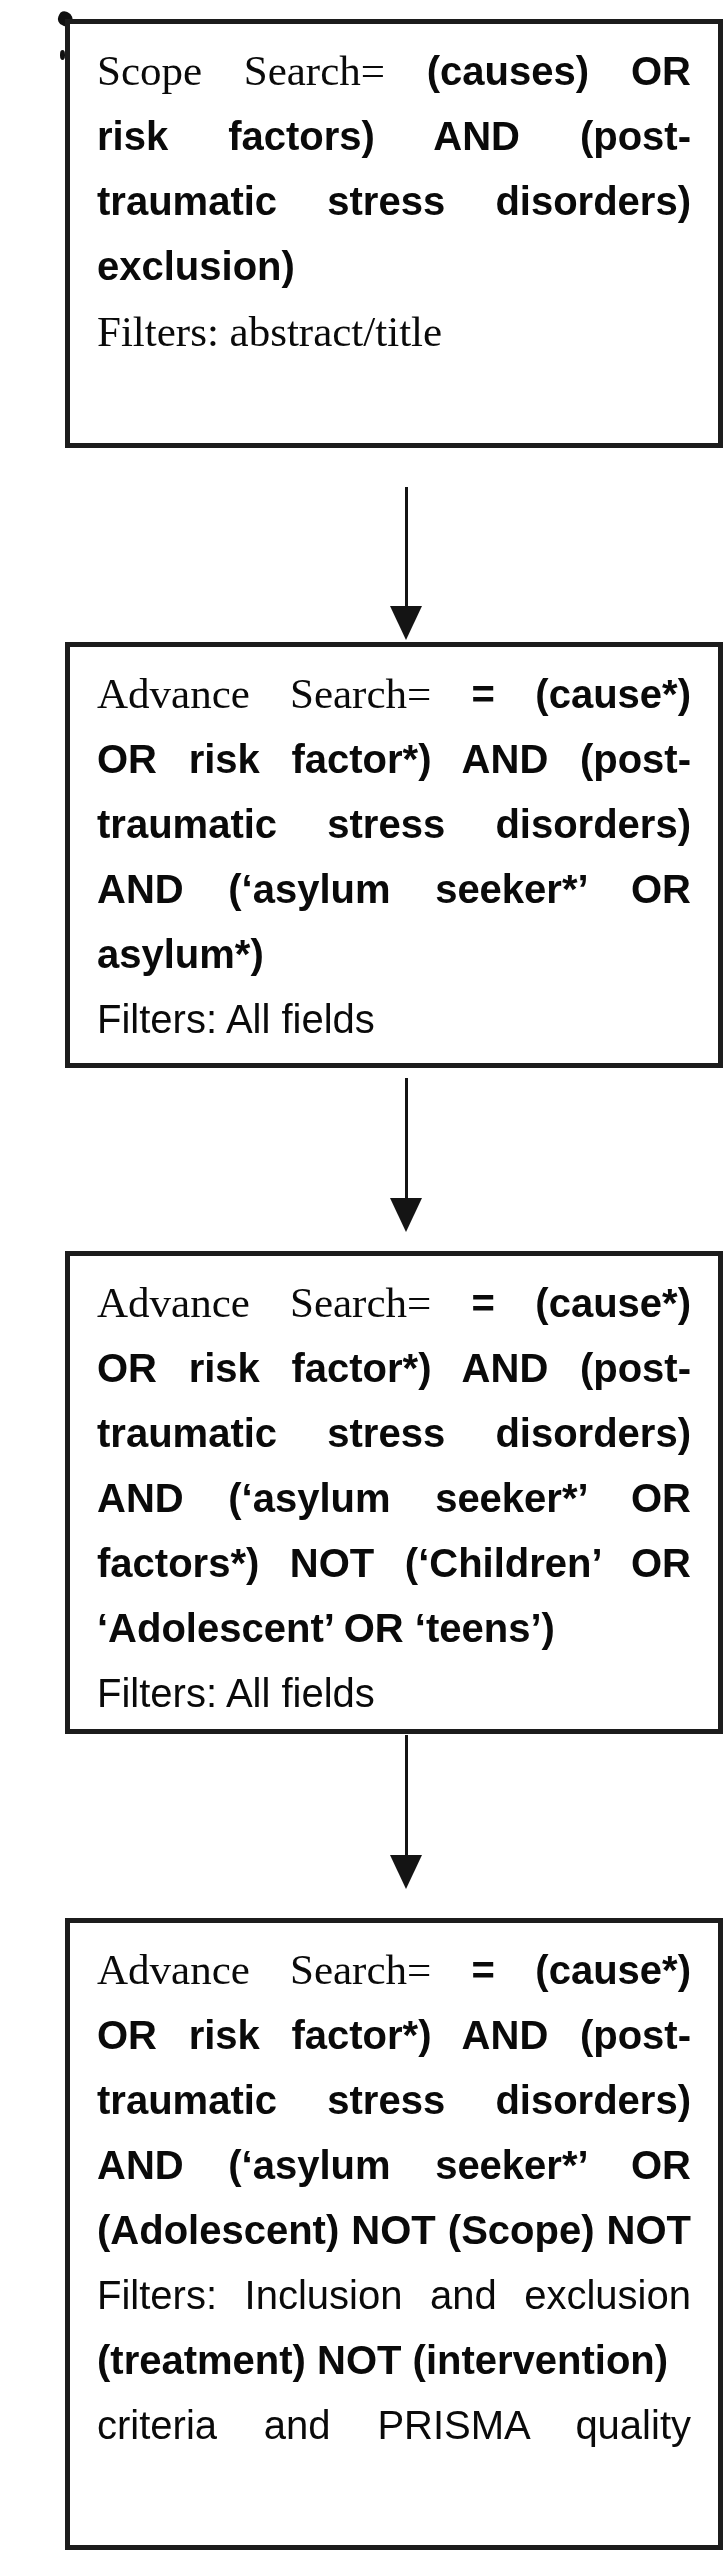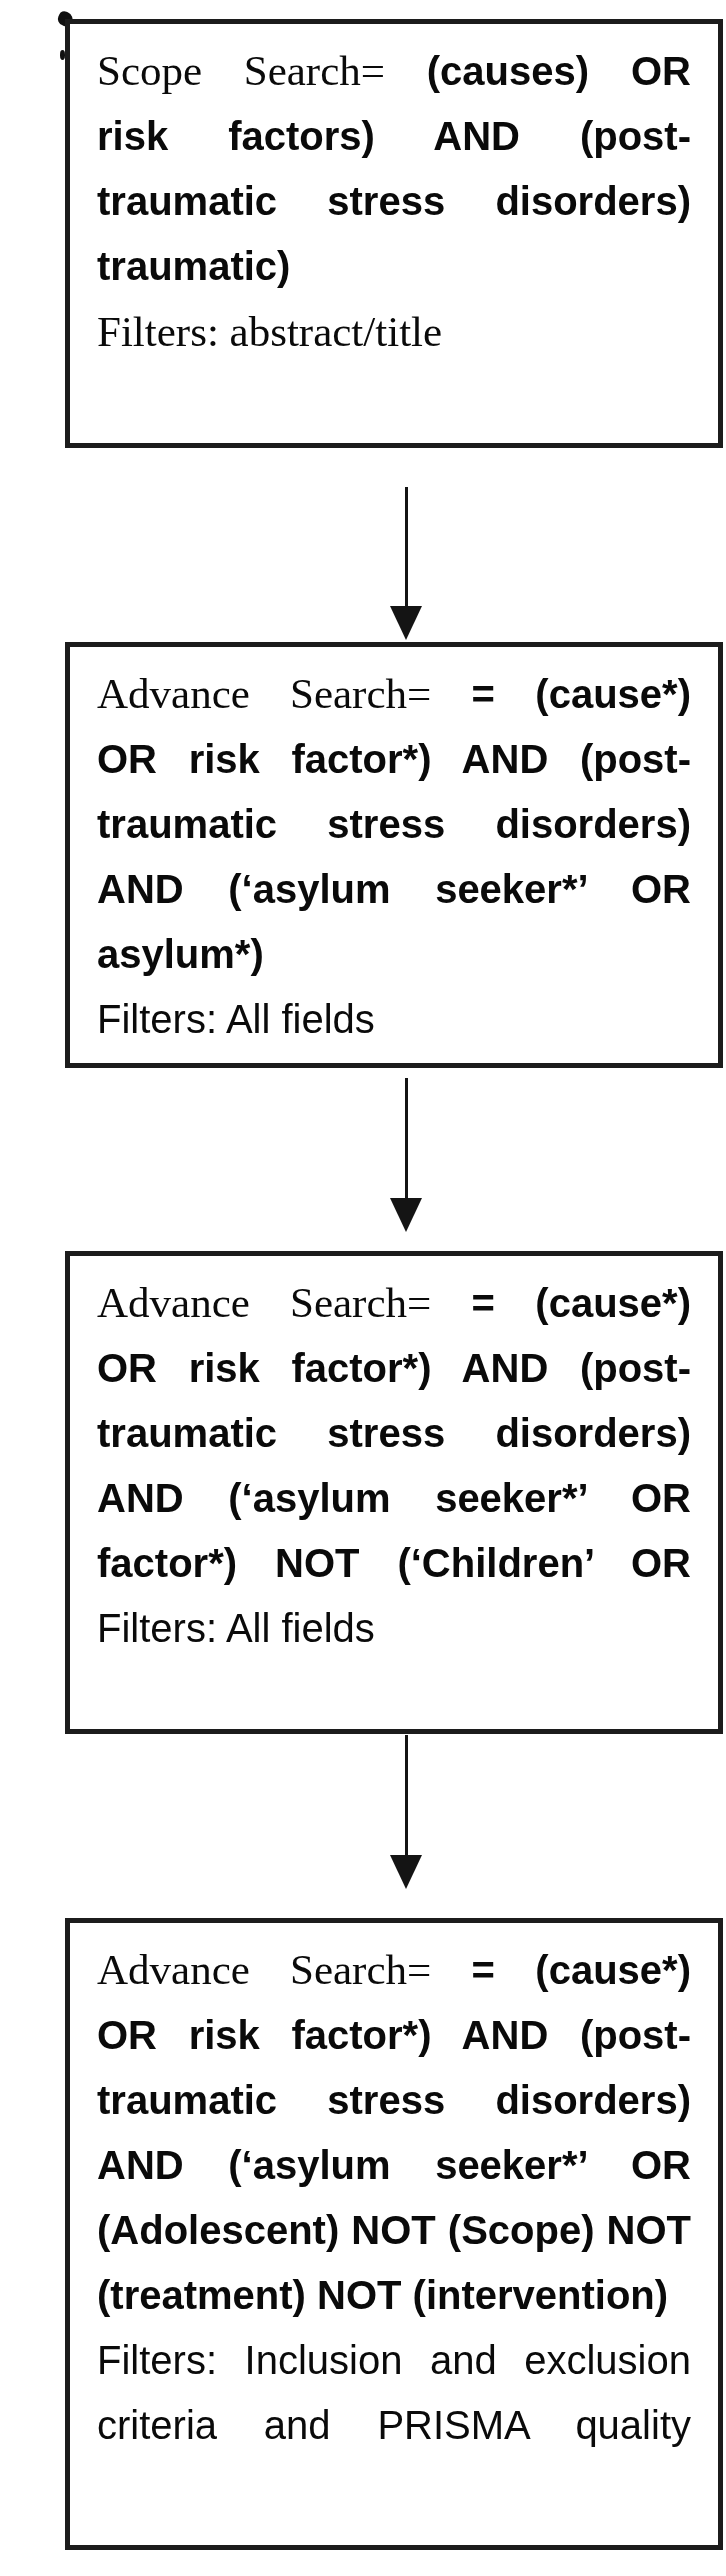--- a/index.html
+++ b/index.html
@@ -96,21 +96,21 @@
 
 <div id="canvas">
 
   <div class="scan-artifact" id="artifact-corner"></div>
   <div class="scan-artifact" id="artifact-dot"></div>
 
   <div class="step-box" id="box-1">
       <div class="line just"><span class="seg-serif">Scope Search= </span><span class="seg-bold">(causes) OR</span></div>
       <div class="line just"><span class="seg-bold">risk factors) AND (post-</span></div>
       <div class="line just"><span class="seg-bold">traumatic stress disorders)</span></div>
-      <div class="line"><span class="seg-bold">traumatic)</span></div>
+      <div class="line"><span class="seg-bold">exclusion)</span></div>
       <div class="line"><span class="seg-serif">Filters: abstract/title</span></div>
     </div>
 
   <div class="arrow" id="arrow-1">
     <div class="stem"></div>
     <div class="head"></div>
   </div>
 
   <div class="step-box" id="box-2">
       <div class="line just"><span class="seg-serif">Advance Search= </span><span class="seg-bold">= (cause*)</span></div>
@@ -124,34 +124,35 @@
   <div class="arrow" id="arrow-2">
     <div class="stem"></div>
     <div class="head"></div>
   </div>
 
   <div class="step-box" id="box-3">
       <div class="line just"><span class="seg-serif">Advance Search= </span><span class="seg-bold">= (cause*)</span></div>
       <div class="line just"><span class="seg-bold">OR risk factor*) AND (post-</span></div>
       <div class="line just"><span class="seg-bold">traumatic stress disorders)</span></div>
       <div class="line just"><span class="seg-bold">AND (‘asylum seeker*’ OR</span></div>
-      <div class="line just"><span class="seg-bold">factor*) NOT (‘Children’ OR</span></div>
+      <div class="line just"><span class="seg-bold">factors*) NOT (‘Children’ OR</span></div>
+      <div class="line"><span class="seg-bold">‘Adolescent’ OR ‘teens’)</span></div>
       <div class="line"><span class="seg-regular">Filters: All fields</span></div>
     </div>
 
   <div class="arrow" id="arrow-3">
     <div class="stem"></div>
     <div class="head"></div>
   </div>
 
   <div class="step-box" id="box-4">
       <div class="line just"><span class="seg-serif">Advance Search= </span><span class="seg-bold">= (cause*)</span></div>
       <div class="line just"><span class="seg-bold">OR risk factor*) AND (post-</span></div>
       <div class="line just"><span class="seg-bold">traumatic stress disorders)</span></div>
       <div class="line just"><span class="seg-bold">AND (‘asylum seeker*’ OR</span></div>
       <div class="line just"><span class="seg-bold">(Adolescent) NOT (Scope) NOT</span></div>
+      <div class="line just"><span class="seg-regular">Filters: Inclusion and exclusion</span></div>
       <div class="line"><span class="seg-bold">(treatment) NOT (intervention)</span></div>
-      <div class="line just"><span class="seg-regular">Filters: Inclusion and exclusion</span></div>
       <div class="line just"><span class="seg-regular">criteria and PRISMA quality</span></div>
     </div>
 
 </div>
 
 
 </body></html>

